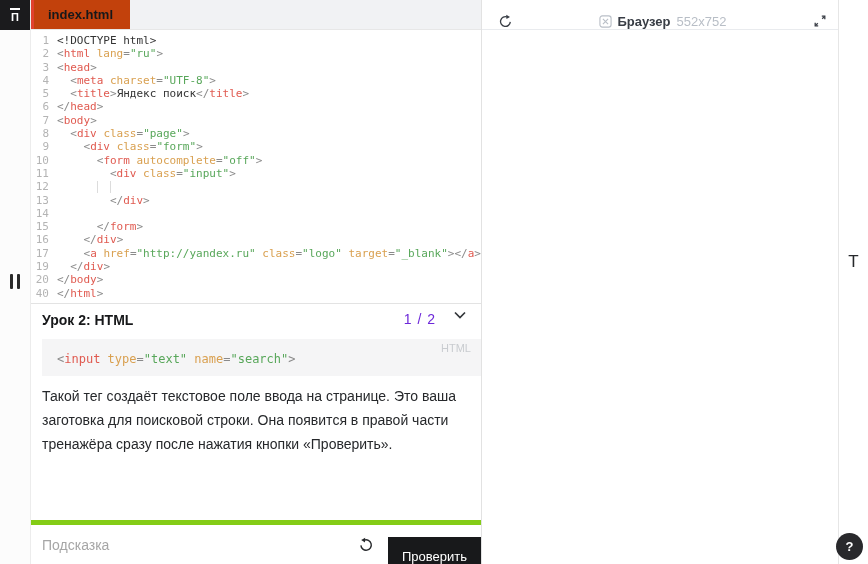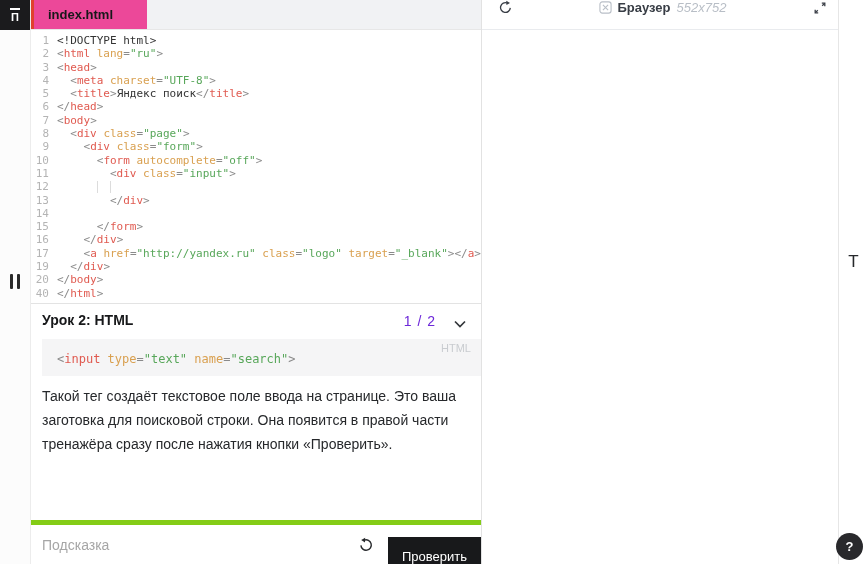--- a/index.html
+++ b/index.html
@@ -12,53 +12,53 @@
   .rail-left{ flex:0 0 30px; background:#fcfcfc; border-right:1px solid #ececec; position:relative; }
   .logo{ width:30px; height:30px; background:#1b1b1d; display:flex; flex-direction:column; align-items:center; justify-content:center; cursor:pointer; }
   .logo-bar{ display:block; width:10px; height:2px; background:#fff; margin-bottom:2px; }
   .logo-p{ font-style:normal; color:#fff; font-size:11px; font-weight:700; line-height:10px; }
   .handle{ position:absolute; top:274px; left:0; width:100%; display:flex; justify-content:center; gap:4px; cursor:col-resize; }
   .hbar{ width:3px; height:15px; background:#2a2a2a; border-radius:1px; }
   
   .panel-left{ flex:0 0 413px; display:flex; flex-direction:column; border-right:1px solid #e2e2e2; background:#fff; }
   .tabbar{ flex:0 0 30px; background:#f1f2f4; display:flex; border-bottom:1px solid #e7e7e7; }
   .tab-accent{ width:3px; background:#e0402e; }
-  .tab{ background:#ec4899; width:113px; padding:0 14px; display:flex; align-items:center; font-size:13px; font-weight:700; color:#17181a; cursor:pointer; }
+  .tab{ background:#c2410c; width:96px; padding:0 14px; display:flex; align-items:center; font-size:13px; font-weight:700; color:#17181a; cursor:pointer; }
   .editor{ flex:0 0 273px; background:#fff; padding:4px 0 0 0; font-family:"DejaVu Sans Mono",monospace; font-size:11px; line-height:13.3px; overflow:hidden; cursor:text; }
   .cl{ display:flex; height:13.3px; }
   .ln{ flex:0 0 26px; text-align:right; padding-right:8px; color:#b4b4b4; user-select:none; }
   .cc{ position:relative; flex:1; white-space:pre; color:#333; }
   .ig{ position:absolute; top:1px; bottom:1px; width:1px; background:#dcdcdc; }
   .tk-p{ color:#333; }
   .tk-g{ color:#8a8a8a; }
   .tk-t{ color:#e05a50; }
   .tk-a{ color:#d9a050; }
   .tk-s{ color:#58a75a; }
   
   .lesson{ flex:1; border-top:1px solid #e3e3e3; background:#fff; padding:7px 12px 0 11px; overflow:hidden; }
-  .lesson-head{ display:flex; align-items:flex-end; margin-bottom:10px; }
+  .lesson-head{ display:flex; align-items:flex-start; margin-bottom:10px; }
   .lesson-title{ font-size:14px; font-weight:700; color:#17181a; line-height:18px; }
   .pager{ margin-left:auto; font-size:14px; color:#6d28d9; margin-right:17px; letter-spacing:1px; }
   .chev{ display:flex; cursor:pointer; margin-right:2px; }
   .lesson-p{ font-size:14px; line-height:24px; color:#26282b; }
   .codeblock{ position:relative; background:#f5f5f6; margin:8px -12px 8px 0; padding:13px 14px 10px 15px; }
   .codeblock .lang{ position:absolute; top:3px; right:10px; font-size:11px; color:#c9ccd0; }
   .codeline{ font-family:"DejaVu Sans Mono",monospace; font-size:12px; line-height:14px; white-space:pre; }
   
   .footer{ flex:0 0 31px; border-top:5px solid #84cc16; display:flex; align-items:center; background:#fff; }
   .hint{ font-size:14px; color:#a6a6a6; margin-left:11px; cursor:pointer; }
   .reset{ margin-left:auto; margin-right:14px; color:#26282b; display:flex; cursor:pointer; }
   .check{ width:93px; height:100%; border:none; background:#18191b; color:#fff; font-size:13px; font-family:inherit; cursor:pointer;margin-top:24px; }
   
   .panel-right{ flex:1 1 auto; display:flex; flex-direction:column; background:#fff; }
-  .bheader{ flex:0 0 30px; border-bottom:1px solid #e9ebee; display:flex; align-items:flex-start; padding:0 10px 0 16px; }
+  .bheader{ flex:0 0 30px; border-bottom:1px solid #e9ebee; display:flex; align-items:flex-end; padding:0 10px 0 16px; }
   .refresh{ color:#383d45; display:flex; cursor:pointer; }
   .btitle{ flex:1; display:flex; align-items:center; justify-content:center; gap:6px; font-size:13px; }
   .btitle .bname{ font-weight:700; color:#383d45; }
-  .btitle .bsize{ color:#b8bec6;font-style:italic; }
+  .btitle .bsize{ color:#b8bec6; }
   .expand{ color:#383d45; display:flex; cursor:pointer; }
   .bcontent{ flex:1; background:#fff; }
   
   .rail-right{ flex:0 0 30px; border-left:1px solid #e6e6e6; background:#fff; position:relative; }
   .ttool{ position:absolute; top:252px; left:0; width:100%; text-align:center; font-size:17px; color:#26282b; cursor:pointer; }
   .help{ position:absolute; right:5px; bottom:4px; width:27px; height:27px; border-radius:50%; background:#29292c; color:#fff; border:none; font-size:13px; font-weight:700; display:flex; align-items:center; justify-content:center; cursor:pointer; font-family:inherit; }
 </style>
 </head>
 <body>
 

